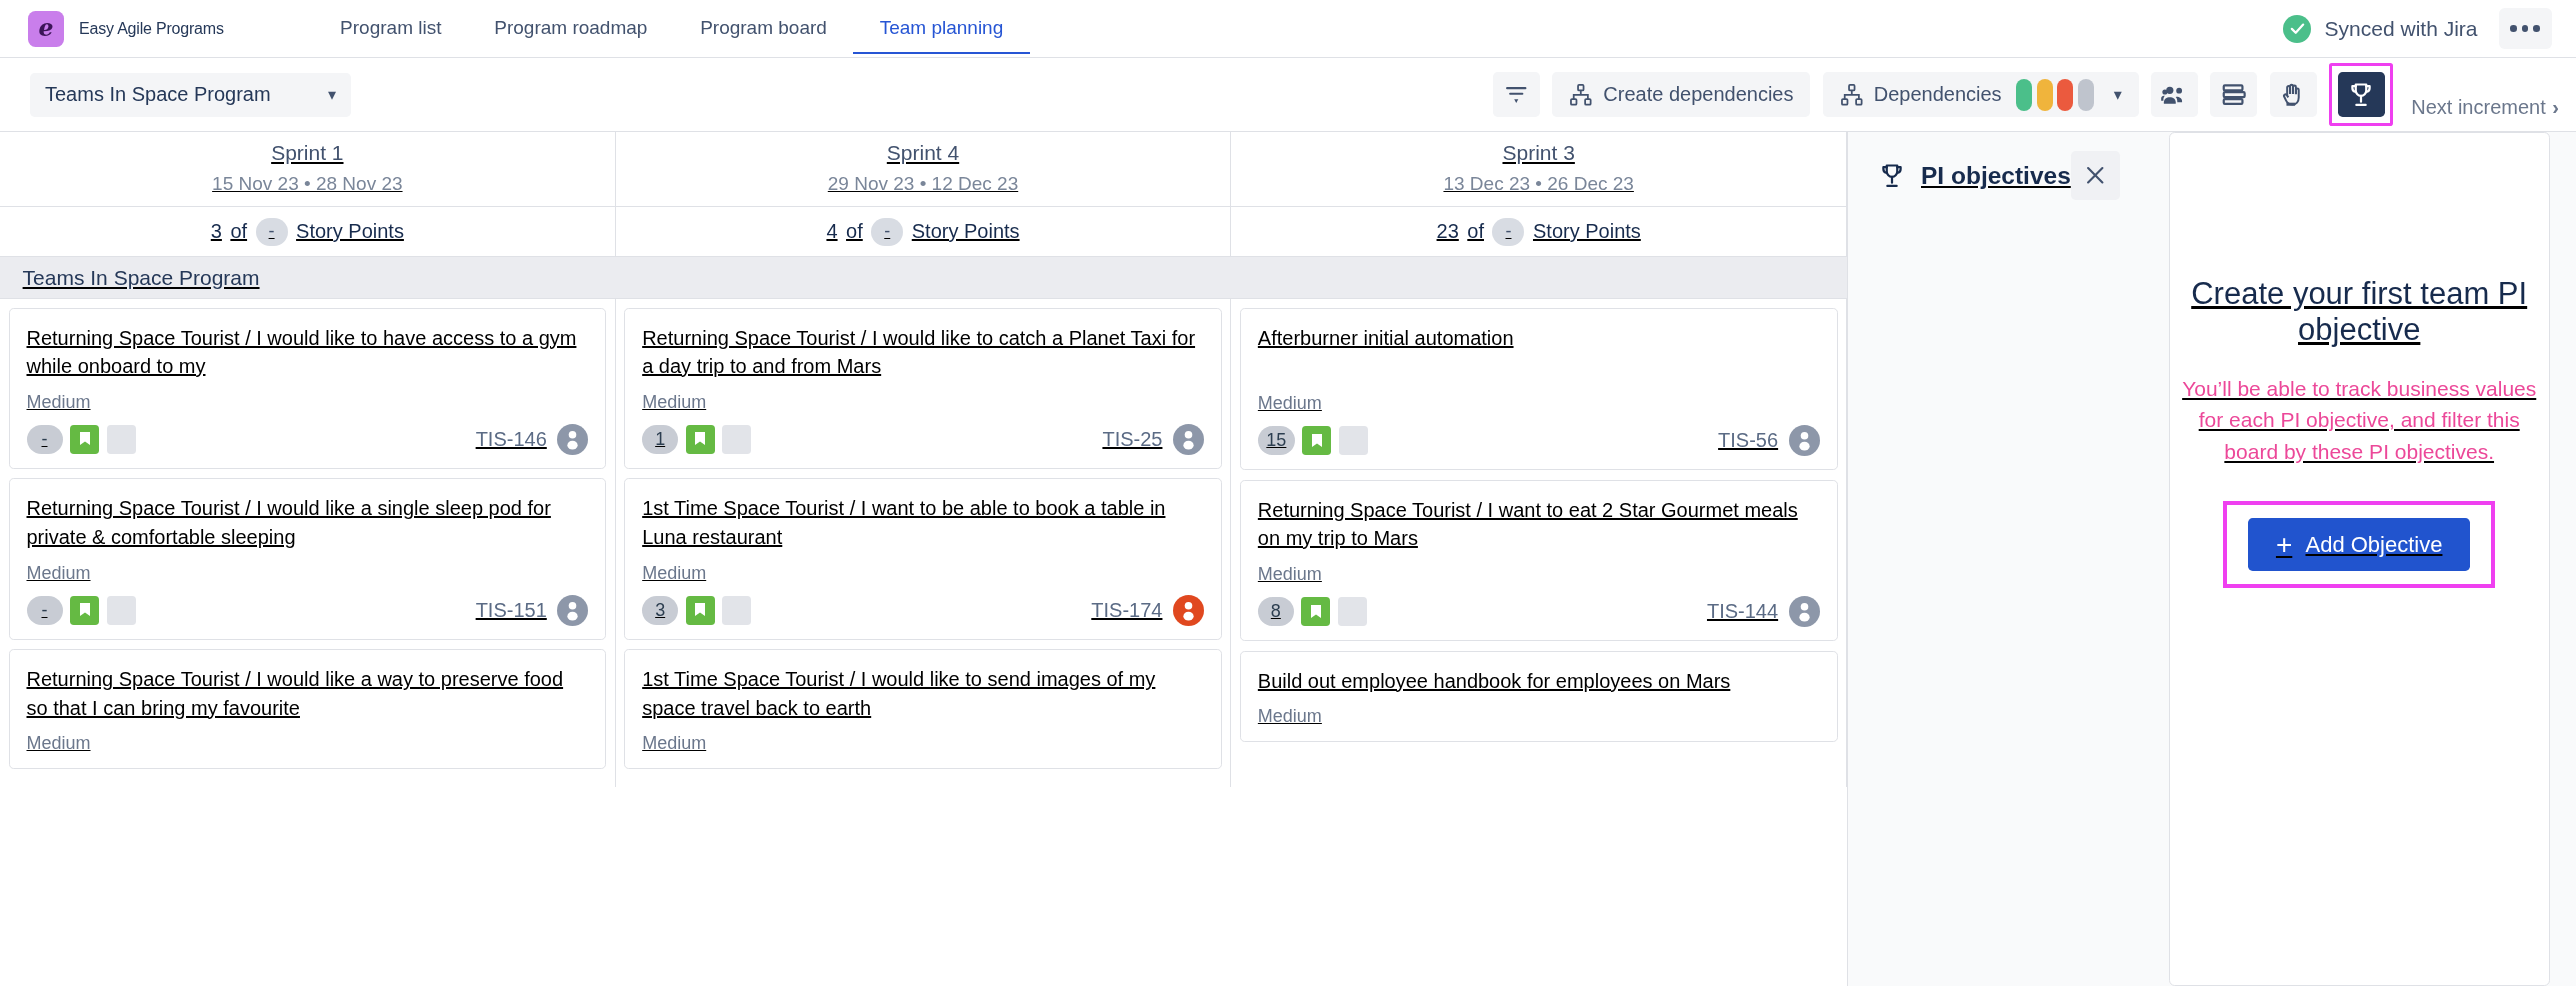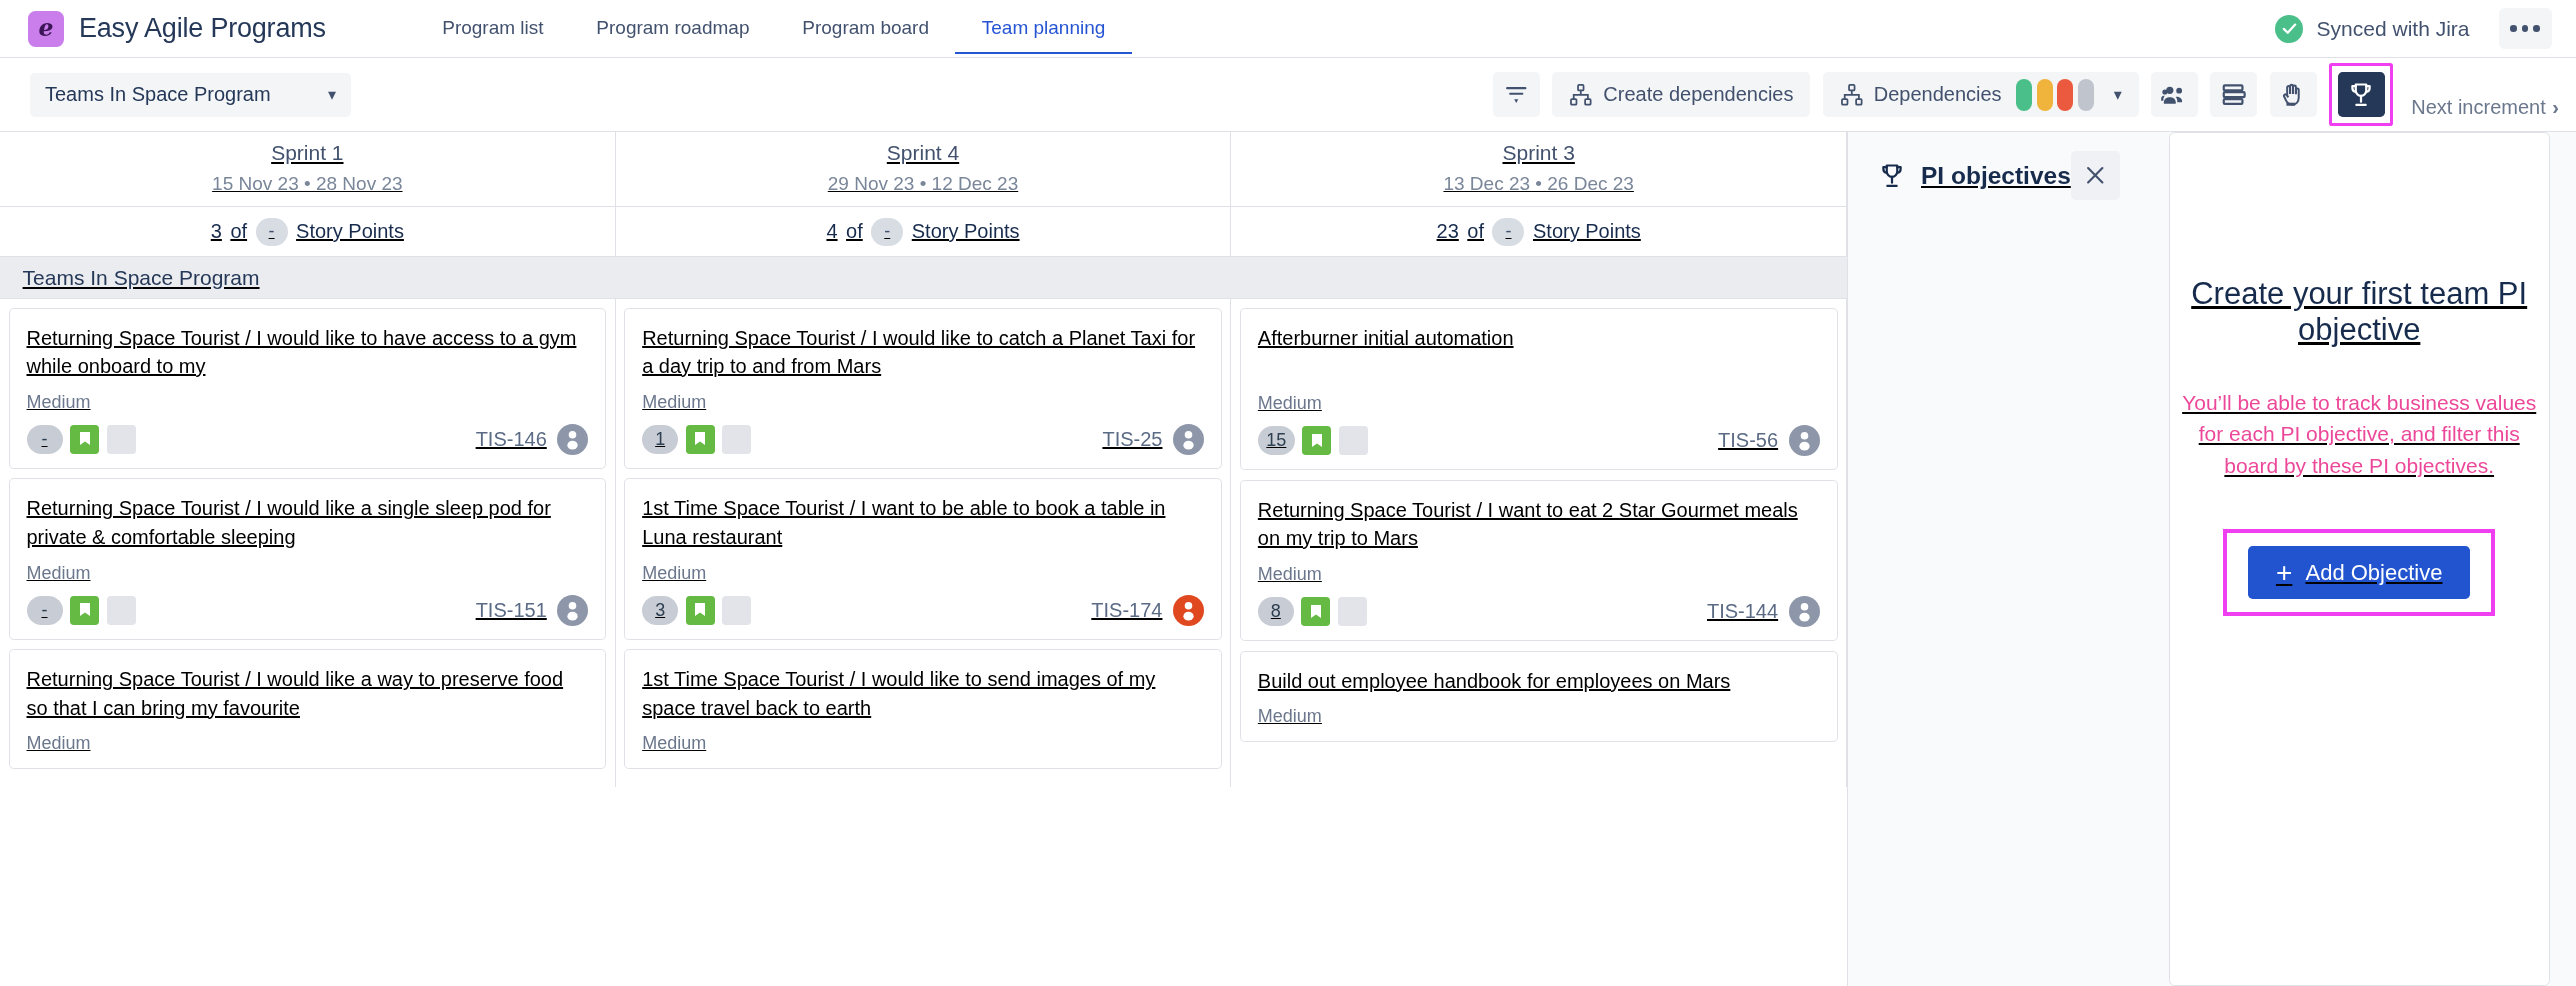--- a/index.html
+++ b/index.html
@@ -17,32 +17,32 @@
     position: relative;
   }
   .brand { display: flex; align-items: center; gap: 15px; padding-left: 28px; }
   .brand-logo {
     width: 36px; height: 36px; border-radius: 7.5px;
     background: #c97eeb; color: #3b1457;
     display: flex; align-items: center; justify-content: center;
     font-size: 23.6px; font-weight: bold; font-style: italic;
     font-family: "DejaVu Serif", serif; line-height: 1;
   }
-  .brand-name { font-size: 27px; color: #253858; letter-spacing: -0.2px; }
+  .brand-name { font-size: 16px; color: #253858; letter-spacing: -0.2px; }
 
   .nav-tabs { display: flex; align-items: center; gap: 0; margin-left: 90px; height: 58px; }
   .nav-tab {
     font-size: 19px; color: #42526e; padding: 0 26.4px;
     height: 50px; display: flex; align-items: center; cursor: pointer;
     border-bottom: 2.8px solid transparent;
   }
   .nav-tab.active { color: #2655d4; border-bottom-color: #2655d4; font-weight: 400; }
 
   .nav-right {
-    margin-left: auto; display: flex; align-items: center; gap: 29px; padding-right: 24.5px;
+    margin-left: auto; display: flex; align-items: center; gap: 21px; padding-right: 24.5px;
   }
   .sync { display: flex; align-items: center; gap: 13.2px; }
   .sync-dot {
     width: 28px; height: 28px; border-radius: 50%; background: #4bbf8a;
     display: flex; align-items: center; justify-content: center;
   }
   .sync-dot svg { width: 17px; height: 17px; }
   .sync-label { font-size: 21px; color: #42526e; }
   .more-btn {
     width: 53px; height: 41px; border-radius: 5.7px; background: #f4f5f7;
@@ -158,21 +158,20 @@
   .panel-title { display: flex; align-items: center; gap: 15px; }
   .panel-title span { font-size: 24.5px; color: #172b4d; font-weight: bold; }
   .panel-close {
     margin-left: auto; width: 49px; height: 49px; border-radius: 4.7px; background: #f0f1f4;
     display: flex; align-items: center; justify-content: center; cursor: pointer;
   }
   .empty-card {
     margin: 0 26.4px; background: #fff; border: 0.9px solid #dfe1e6; border-radius: 5.7px;
     flex: 1; display: flex; flex-direction: column; align-items: center;
     padding-top: 143px;
-    gap: 14px;
   }
   .empty-title { font-size: 31px; color: #172b4d; text-align: center; }
   .empty-desc {
     font-size: 21px; color: #ec4899; text-align: center; line-height: 1.5;
     margin-top: 24.5px; max-width: 603px;
   }
   .add-hl { border: 4.7px solid #ef3ff0; padding: 13.2px 21px; margin-top: 34px; background: #fff; }
   .add-btn {
     background: #2154ce; color: #fff; border: none; border-radius: 4.7px;
     height: 53px; padding: 0 28px; font-size: 22px; cursor: pointer;

